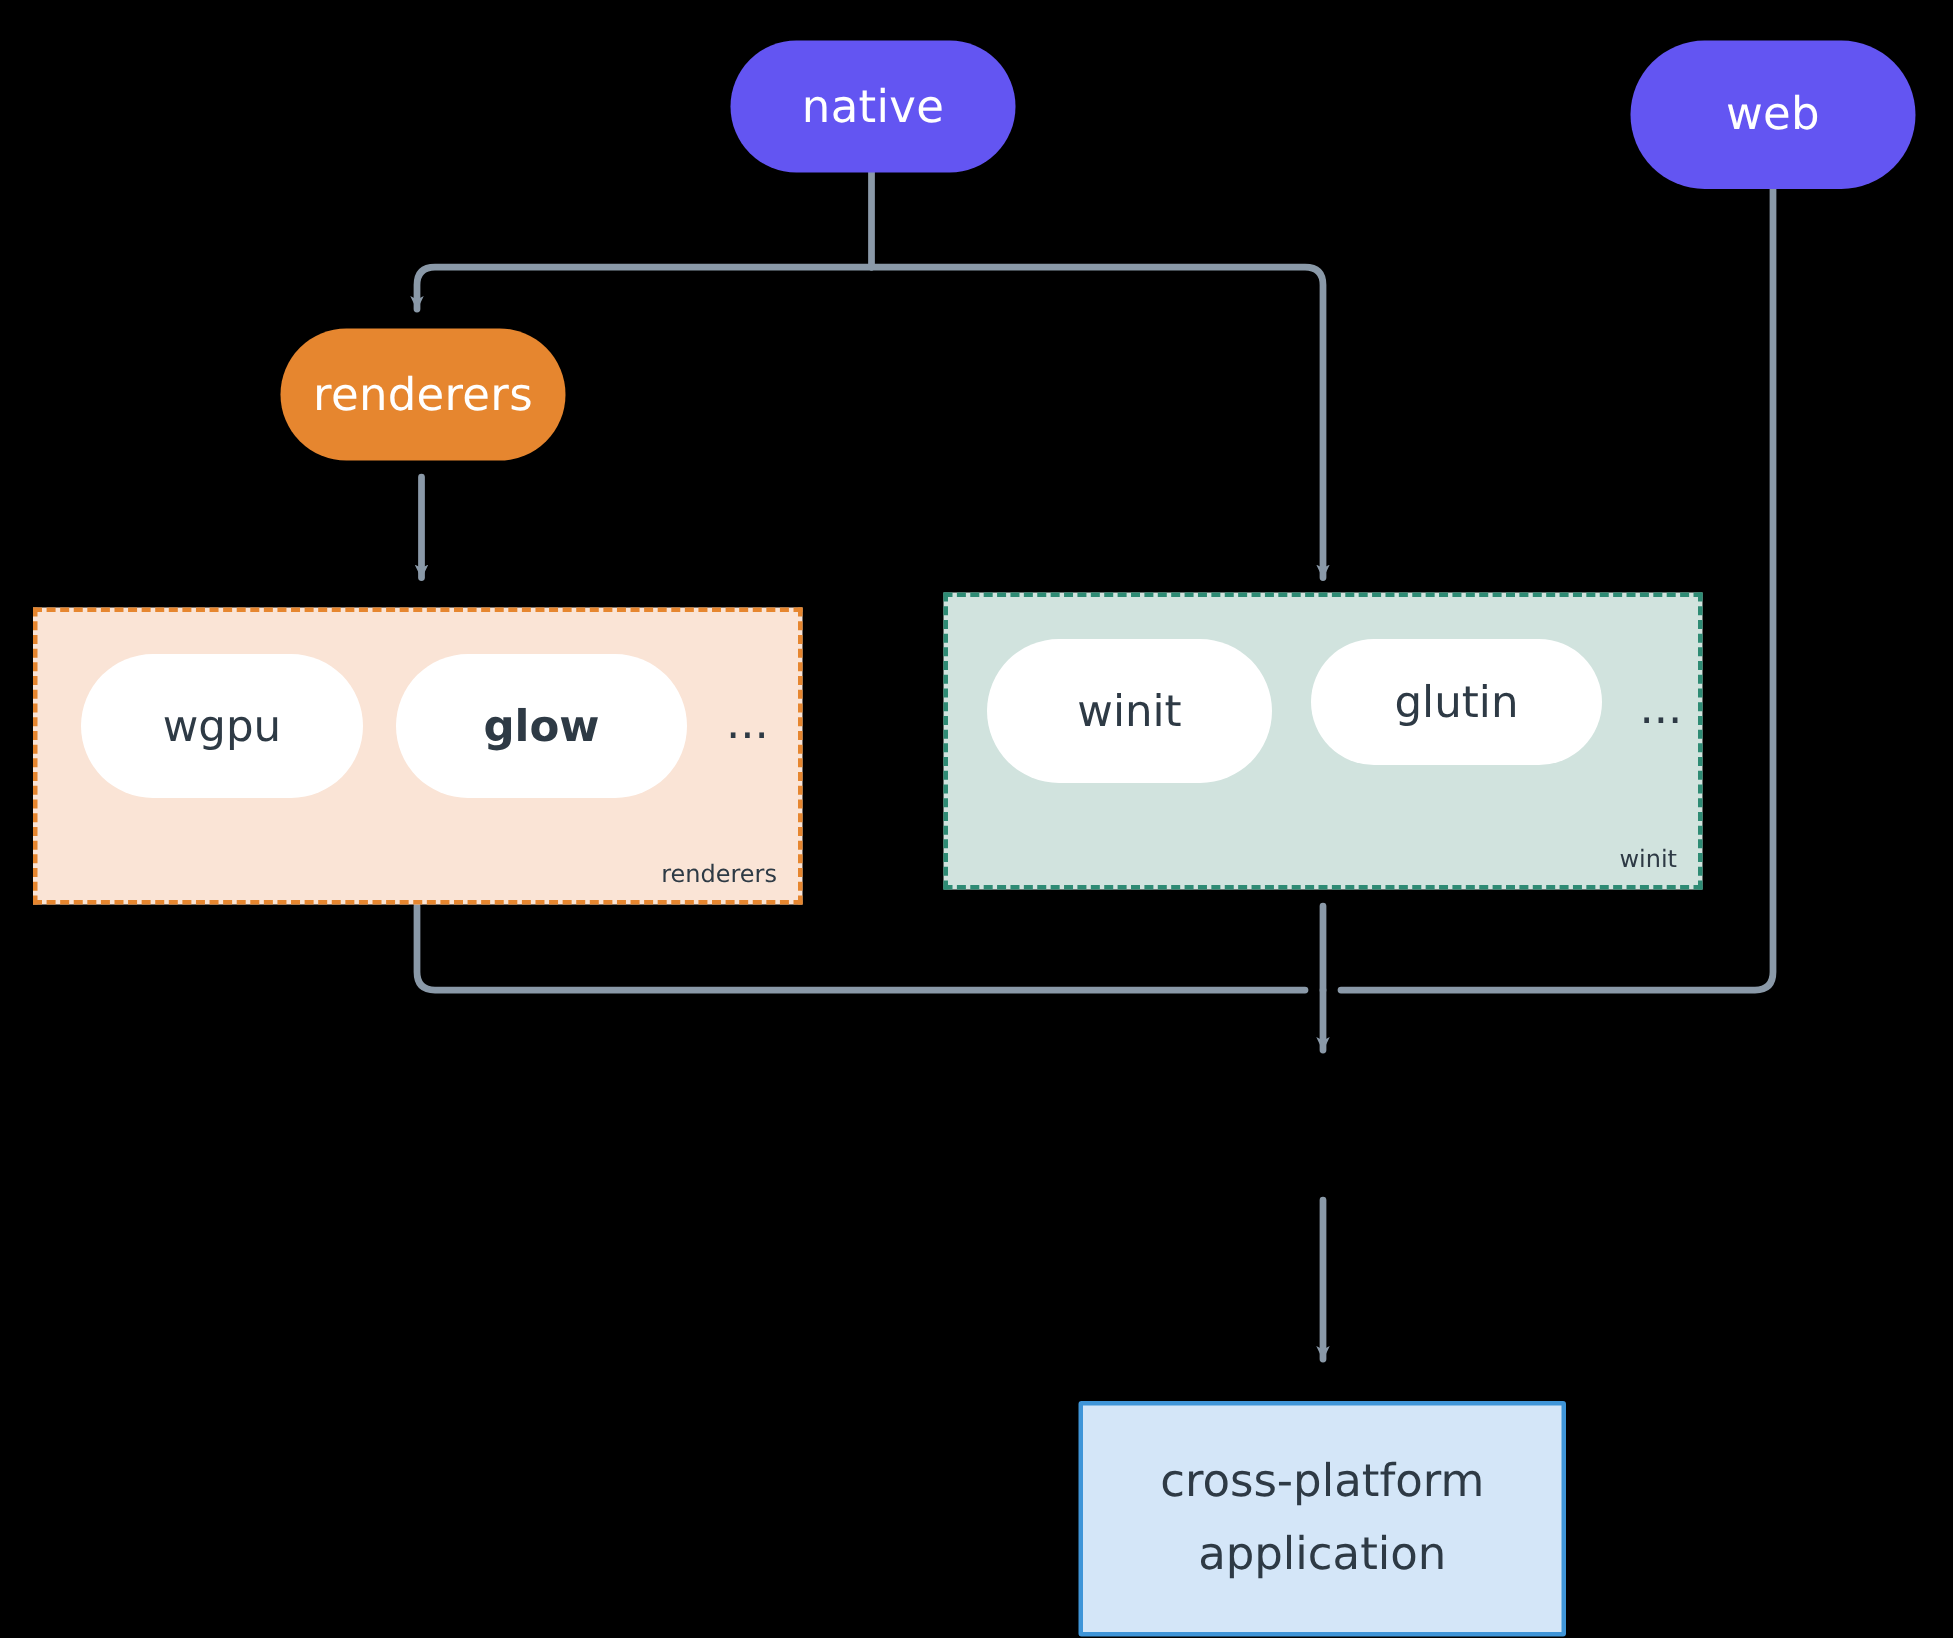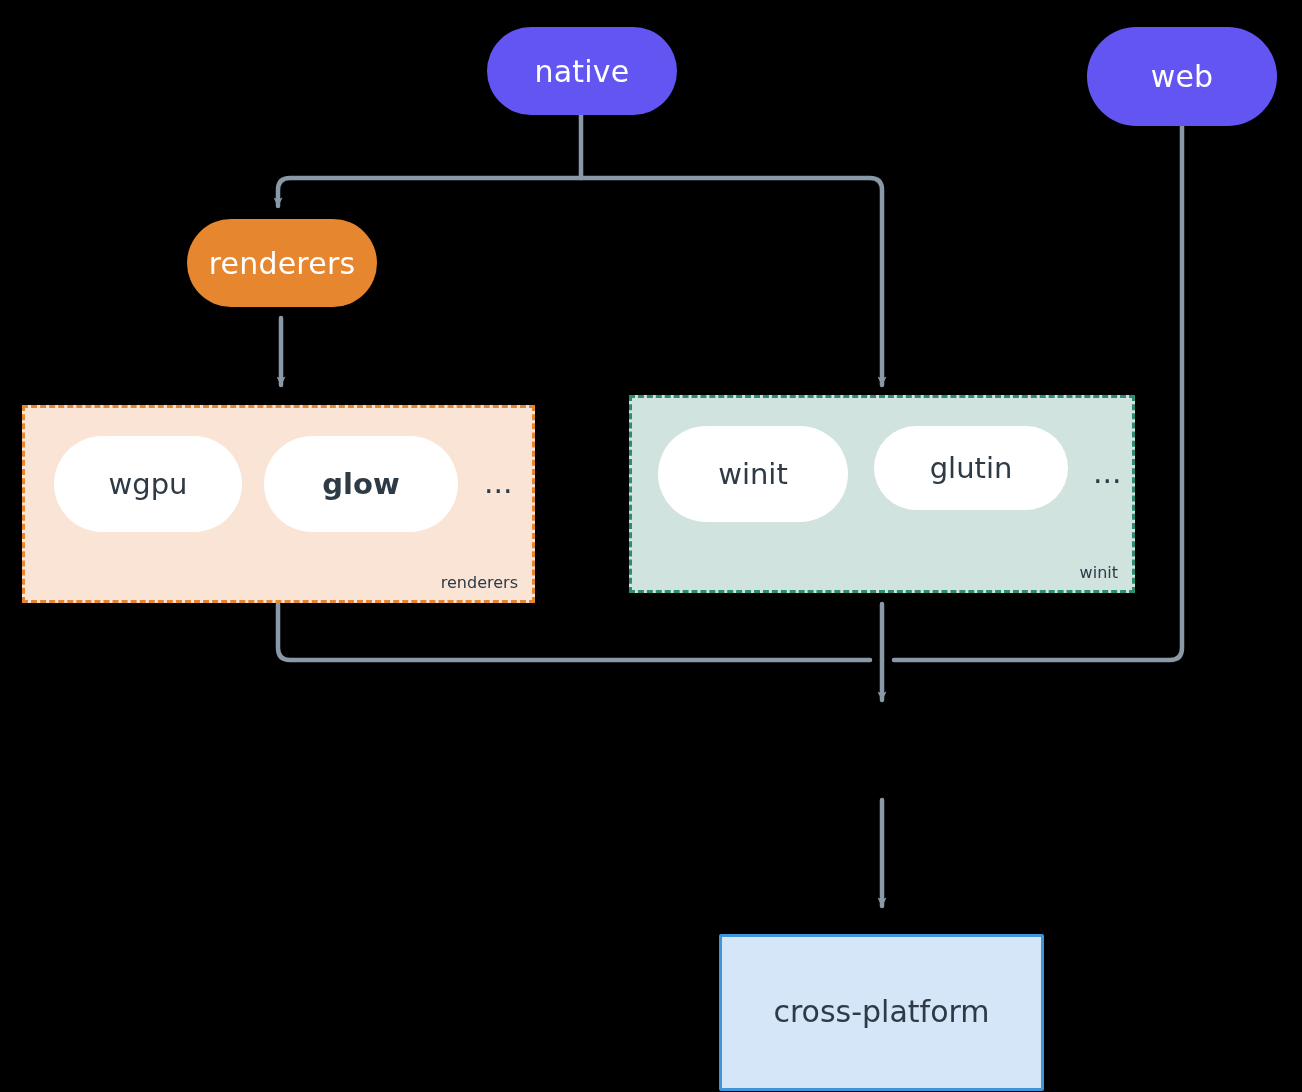--- a/index.html
+++ b/index.html
@@ -134,15 +134,16 @@
     <div class="node subpill" style="left:242px; top:28px; width:194px; height:84px;">
       <span>glutin</span>
     </div>
     <div class="ellipsis" style="left:461px; top:60px;">...</div>
     <div class="group-label">winit</div>
   </div>
 
 
   <div class="node rect-node" style="left:719px; top:911px; width:325px; height:157px; background:#D4E6F8; border:3px solid #3F95D8;margin-top:23px;">
     <span>cross-platform</span>
+    <span>application</span>
   </div>
 
 </div>
 
 </body></html>

